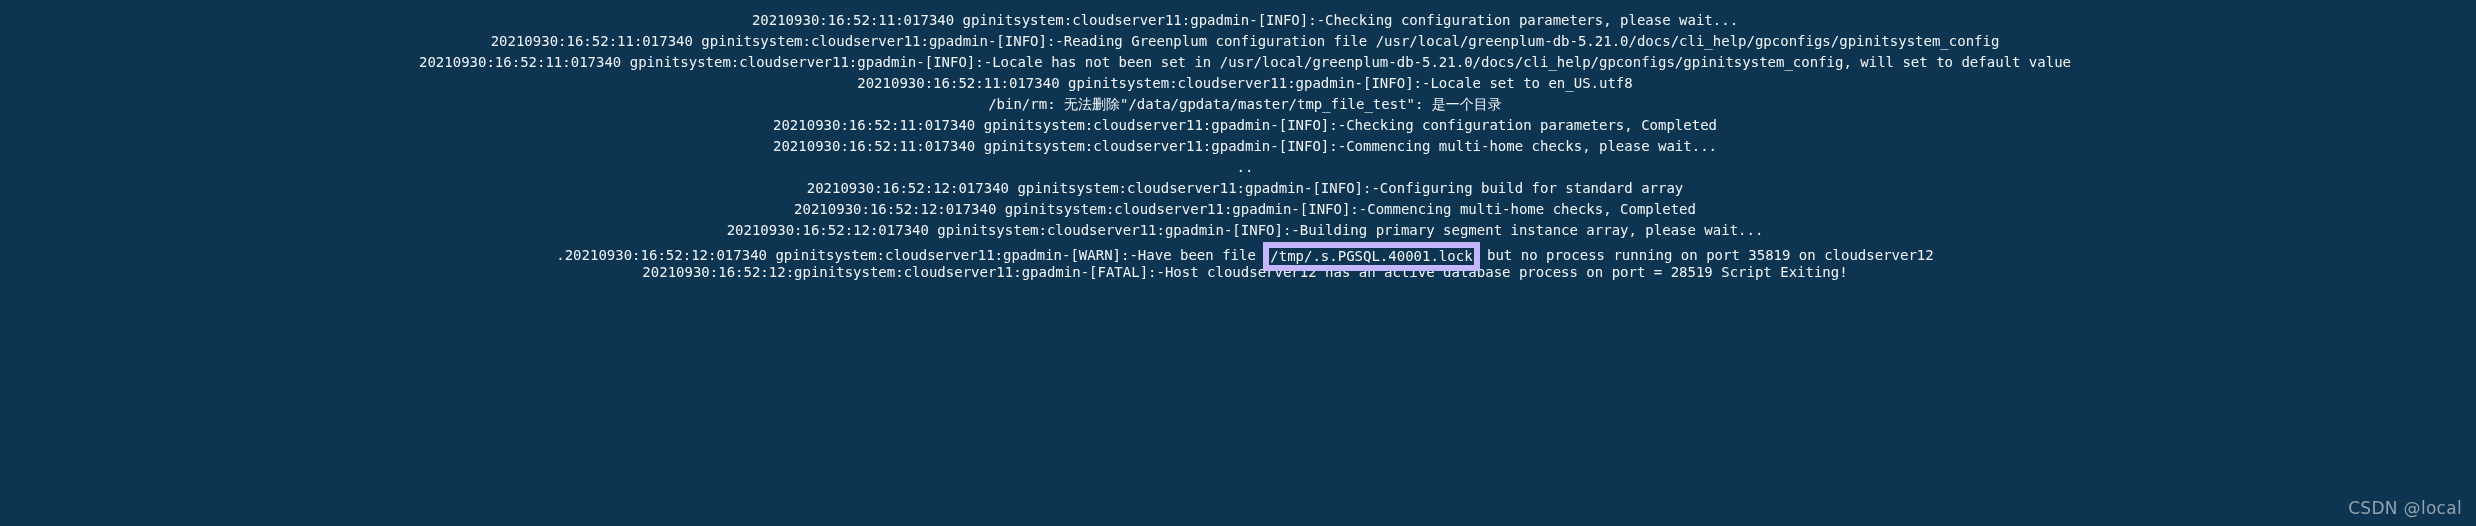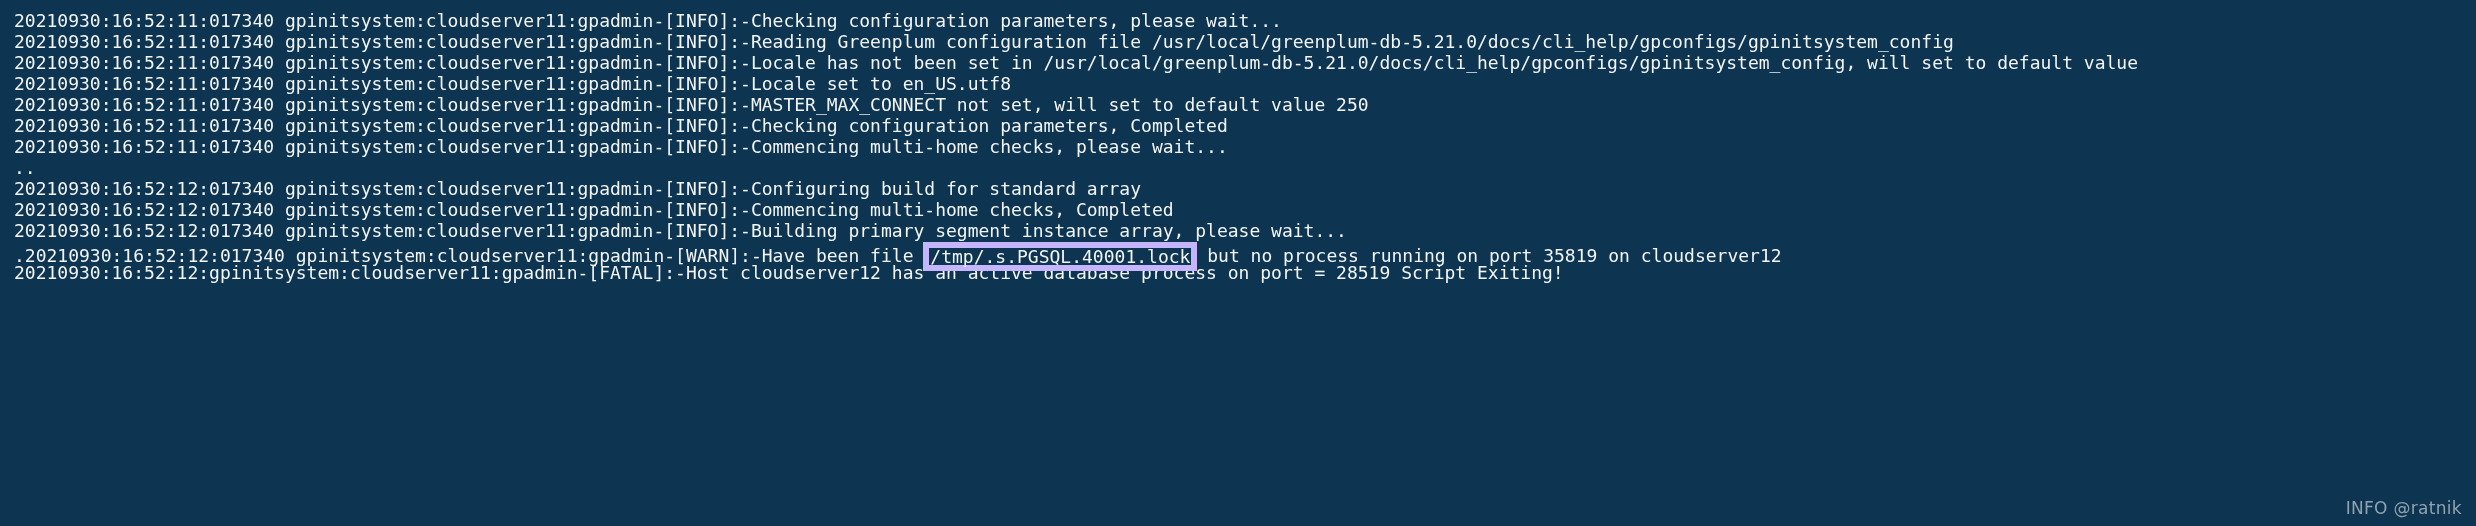--- a/index.html
+++ b/index.html
@@ -17,26 +17,27 @@
   #terminal {
     position: relative;
     width: 2476px;
     height: 526px;
     background: #0d3450;
     box-sizing: border-box;
     padding: 10px 0 0 14px;
   }
   .log-line {
     font-family: "DejaVu Sans Mono", "Liberation Mono", monospace;
-    font-size: 18px;
+    font-size: 14px;
     line-height: 21px;
     color: #f2f5f7;
     white-space: pre;
     letter-spacing: 0px;
     height: 21px;
+    text-align: center;
   }
   .log-line.cjk {
     font-family: "DejaVu Sans Mono", "Liberation Mono", monospace;
   }
   .highlight-box {
     display: inline-block;
     border: 6px solid #c4b5fd;
     padding: 0 1px;
     margin: 0 -1px;
     line-height: 17px;
@@ -56,26 +57,26 @@
 </style>
 </head>
 <body>
 
 <div id="terminal">
 
   <div class="log-line">20210930:16:52:11:017340 gpinitsystem:cloudserver11:gpadmin-[INFO]:-Checking configuration parameters, please wait...</div>
   <div class="log-line">20210930:16:52:11:017340 gpinitsystem:cloudserver11:gpadmin-[INFO]:-Reading Greenplum configuration file /usr/local/greenplum-db-5.21.0/docs/cli_help/gpconfigs/gpinitsystem_config</div>
   <div class="log-line">20210930:16:52:11:017340 gpinitsystem:cloudserver11:gpadmin-[INFO]:-Locale has not been set in /usr/local/greenplum-db-5.21.0/docs/cli_help/gpconfigs/gpinitsystem_config, will set to default value</div>
   <div class="log-line">20210930:16:52:11:017340 gpinitsystem:cloudserver11:gpadmin-[INFO]:-Locale set to en_US.utf8</div>
-  <div class="log-line">20210930:16:52:11:017340 gpinitsystem:cloudserver11:gpadmin-[INFO]:-MASTER_MAX_CONNECT not set, will set to default value 250</div>
+  <div class="log-line cjk">/bin/rm: 无法删除"/data/gpdata/master/tmp_file_test": 是一个目录</div>
   <div class="log-line">20210930:16:52:11:017340 gpinitsystem:cloudserver11:gpadmin-[INFO]:-Checking configuration parameters, Completed</div>
   <div class="log-line">20210930:16:52:11:017340 gpinitsystem:cloudserver11:gpadmin-[INFO]:-Commencing multi-home checks, please wait...</div>
   <div class="log-line">..</div>
   <div class="log-line">20210930:16:52:12:017340 gpinitsystem:cloudserver11:gpadmin-[INFO]:-Configuring build for standard array</div>
   <div class="log-line">20210930:16:52:12:017340 gpinitsystem:cloudserver11:gpadmin-[INFO]:-Commencing multi-home checks, Completed</div>
   <div class="log-line">20210930:16:52:12:017340 gpinitsystem:cloudserver11:gpadmin-[INFO]:-Building primary segment instance array, please wait...</div>
 
   <div class="log-line"><span>.20210930:16:52:12:017340 gpinitsystem:cloudserver11:gpadmin-[WARN]:-Have been file </span><span class="highlight-box">/tmp/.s.PGSQL.40001.lock</span><span> but no process running on port 35819 on cloudserver12</span></div>
 
   <div class="log-line">20210930:16:52:12:gpinitsystem:cloudserver11:gpadmin-[FATAL]:-Host cloudserver12 has an active database process on port = 28519 Script Exiting!</div>
 
-  <div id="watermark">INFO @ratnik</div>
+  <div id="watermark">CSDN @local</div>
 </div>
 
 </body></html>

